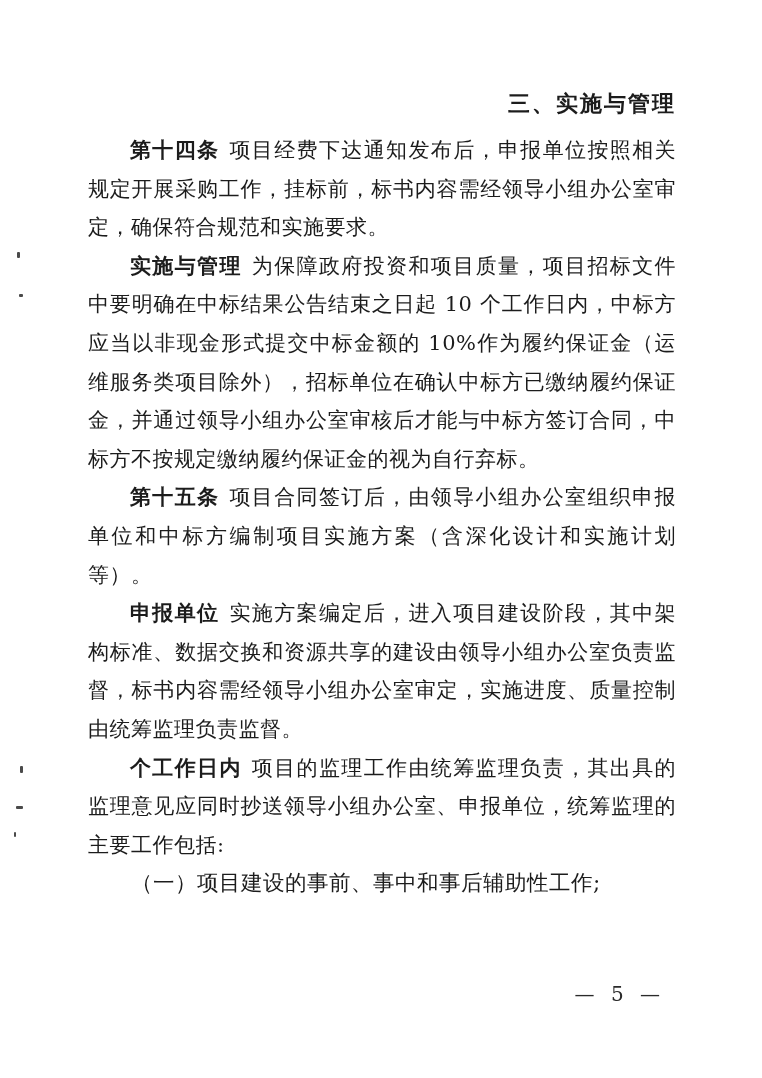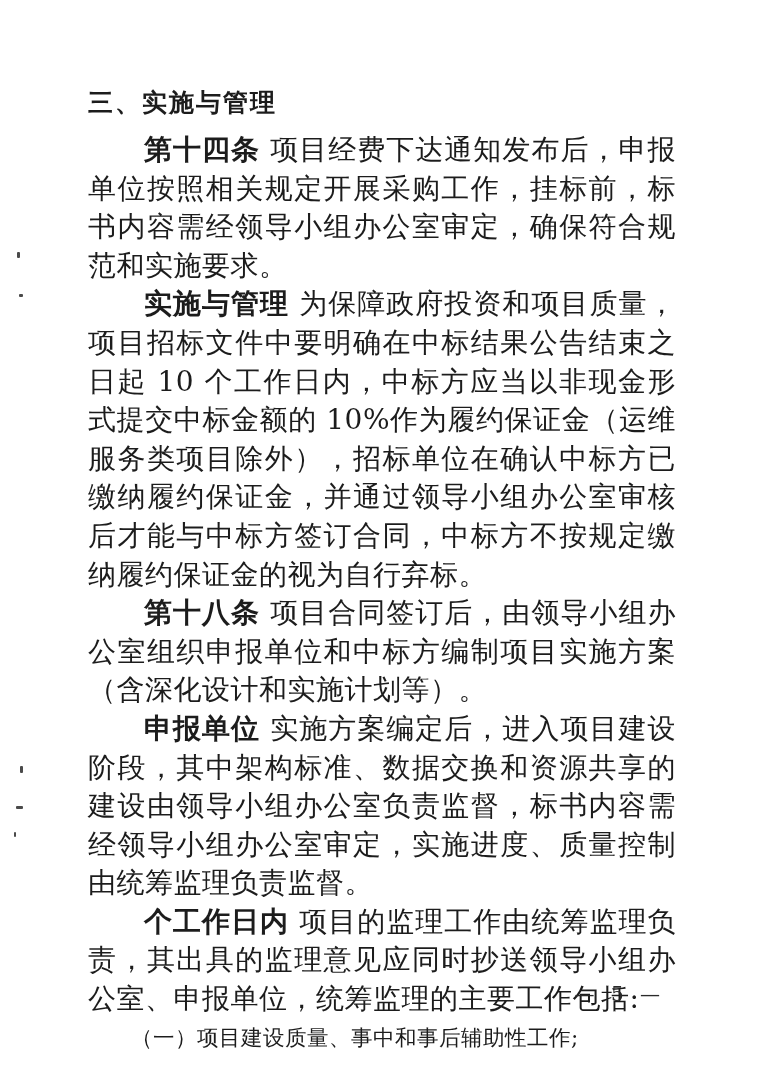--- a/index.html
+++ b/index.html
@@ -17,29 +17,29 @@
     color: #1c1c1c;
   }
   .content {
     position: absolute;
     left: 88px;
     top: 88px;
     width: 588px;
   }
   .doc-title {
     margin: 0 0 13px 0;
-    text-align: left;
-    font-size: 25px;
+    text-align: right;
+    font-size: 22px;
     line-height: 30px;
     font-weight: bold;
     letter-spacing: 2px;
   }
   .para {
     margin: 0;
-    font-size: 28px;
+    font-size: 21px;
     line-height: 38.6px;
     text-align: justify;
     text-align-last: left;
     text-indent: 2em;
     letter-spacing: 0.5px;
   }
   .para .article-label {
     font-weight: bold;
     margin-right: 10px;
   }
@@ -89,30 +89,30 @@
     <p class="para">
       <span class="article-label">第十四条</span><span>项目经费下达通知发布后，申报单位按照相关规定开展采购工作，挂标前，标书内容需经领导小组办公室审定，确保符合规范和实施要求。</span>
     </p>
 
     <p class="para">
       <span class="article-label">实施与管理</span><span>为保障政府投资和项目质量，项目招标文件中要明确在中标结果公告结束之日起 10 个工作日内，中标方应当以非现金形式提交中标金额的 10%作为履约保证金（运维服务类项目除外），招标单位在确认中标方已缴纳履约保证金，并通过领导小组办公室审核后才能与中标方签订合同，中标方不按规定缴纳履约保证金的视为自行弃标。</span>
     </p>
 
 
     <p class="para">
-      <span class="article-label">第十八条</span><span>项目合同签订后，由领导小组办公室组织申报单位和中标方编制项目实施方案（含深化设计和实施计划等）。</span>
+      <span class="article-label">第十五条</span><span>项目合同签订后，由领导小组办公室组织申报单位和中标方编制项目实施方案（含深化设计和实施计划等）。</span>
     </p>
 
     <p class="para">
       <span class="article-label">申报单位</span><span>实施方案编定后，进入项目建设阶段，其中架构标准、数据交换和资源共享的建设由领导小组办公室负责监督，标书内容需经领导小组办公室审定，实施进度、质量控制由统筹监理负责监督。</span>
     </p>
 
     <p class="para">
       <span class="article-label">个工作日内</span><span>项目的监理工作由统筹监理负责，其出具的监理意见应同时抄送领导小组办公室、申报单位，统筹监理的主要工作包括:</span>
     </p>
 
-    <p class="list-item">（一）项目建设质量、事中和事后辅助性工作;</p>
+    <p class="list-item">（一）项目建设的事前、事中和事后辅助性工作;</p>
 
   </div>
 
   <div class="page-number">— 5 —</div>
 
 </div>
 
 </body></html>

